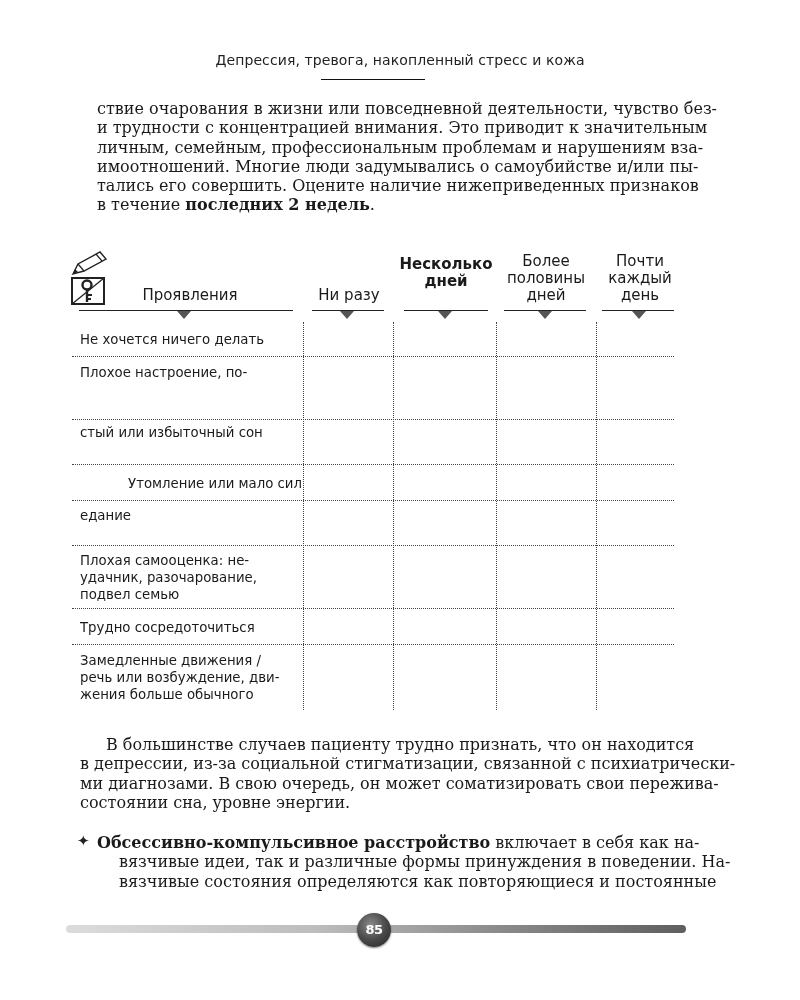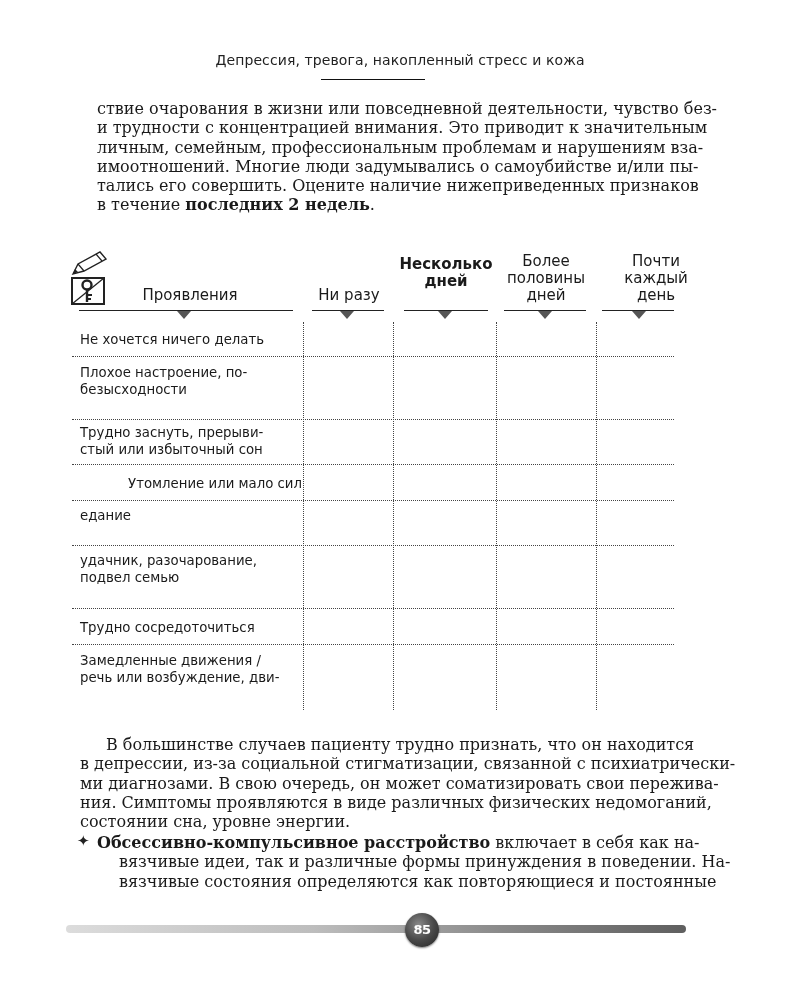--- a/index.html
+++ b/index.html
@@ -60,21 +60,21 @@
   
   .footer-bar {
     position: absolute; left: 66px; top: 925px; width: 620px; height: 8px; border-radius: 4px;
     background: linear-gradient(to right, #dcdcdc 0%, #bdbdbd 40%, #8a8a8a 70%, #5f5f5f 100%);
   }
   .page-badge {
     position: absolute; left: 357px; top: 913px; width: 34px; height: 34px; border-radius: 50%;
     background: radial-gradient(circle at 40% 35%, #8a8a8a 0%, #4a4a4a 50%, #222 100%);
     color: #fff; text-align: center; line-height: 34px;
     font-family: "DejaVu Sans", sans-serif; font-weight: bold; font-size: 13px;
-    letter-spacing: -0.5px; box-shadow: 0 1px 2px rgba(0,0,0,0.5); margin-left: 48px;
+    letter-spacing: -0.5px; box-shadow: 0 1px 2px rgba(0,0,0,0.5);
   }
 </style>
 </head>
 <body>
 
 <div class="running-head">Депрессия, тревога, накопленный стресс и кожа</div>
 <div class="running-rule"></div>
 
 <div class="body-text intro">
   <span class="line">ствие очарования в жизни или повседневной деятельности, чувство без-</span>
@@ -110,21 +110,21 @@
 </div>
 <div class="col-head" style="left:398px; top:256px; width:96px;font-weight:bold;">
   <div>Несколько</div>
   <div>дней</div>
 </div>
 <div class="col-head" style="left:500px; top:253px; width:92px;">
   <div>Более</div>
   <div>половины</div>
   <div>дней</div>
 </div>
-<div class="col-head" style="left:616px; top:253px; width:80px;">
+<div class="col-head" style="left:600px; top:253px; width:80px;">
   <div>Почти</div>
   <div>каждый</div>
   <div>день</div>
 </div>
 
 <div class="col-rule" style="left:79px; width:214px;"></div>
 <div class="col-arrow" style="left:177px;"></div>
 <div class="col-rule" style="left:312px; width:72px;"></div>
 <div class="col-arrow" style="left:340px;"></div>
 <div class="col-rule" style="left:404px; width:84px;"></div>
@@ -146,49 +146,48 @@
   <div class="hline" style="top:223px;"></div>
   <div class="hline" style="top:286px;"></div>
   <div class="hline" style="top:322px;"></div>
 </div>
 
 <div class="row-label" style="top:331px;">
   <div>Не хочется ничего делать</div>
 </div>
 <div class="row-label" style="top:364px;">
   <div>Плохое настроение, по-</div>
-  <div>безысходности</div>
 </div>
 <div class="row-label" style="top:424px;">
-  <div>Трудно заснуть, прерыви-</div>
   <div>стый или избыточный сон</div>
 </div>
 <div class="row-label" style="top:475px;text-align:right;">
   <div>Утомление или мало сил</div>
 </div>
 <div class="row-label" style="top:507px;">
   <div>едание</div>
 </div>
 <div class="row-label" style="top:552px;">
+  <div>Плохая самооценка: не-</div>
   <div>удачник, разочарование,</div>
   <div>подвел семью</div>
 </div>
 <div class="row-label" style="top:619px;">
   <div>Трудно сосредоточиться</div>
 </div>
 <div class="row-label" style="top:652px;">
   <div>Замедленные движения /</div>
   <div>речь или возбуждение, дви-</div>
+  <div>жения больше обычного</div>
 </div>
 
 <div class="body-text para2">
   <span class="line" style="padding-left:0;"><span style="display:inline-block; width:0;"></span><span>В большинстве случаев пациенту трудно признать, что он находится</span></span>
   <span class="line">в депрессии, из-за социальной стигматизации, связанной с психиатрически-</span>
   <span class="line">ми диагнозами. В свою очередь, он может соматизировать свои пережива-</span>
-  <span class="line">ния. Симптомы проявляются в виде различных физических недомоганий,</span>
   <span class="line last">состоянии сна, уровне энергии.</span>
 </div>
 
 <div class="bullet">✦</div>
 <div class="body-text para3">
   <span class="line"><b>Обсессивно-компульсивное расстройство</b><span> включает в себя как на-</span></span>
   <span class="line" style="padding-left:22px;">вязчивые идеи, так и различные формы принуждения в поведении. На-</span>
   <span class="line" style="padding-left:22px;">вязчивые состояния определяются как повторяющиеся и постоянные</span>
 </div>
 

